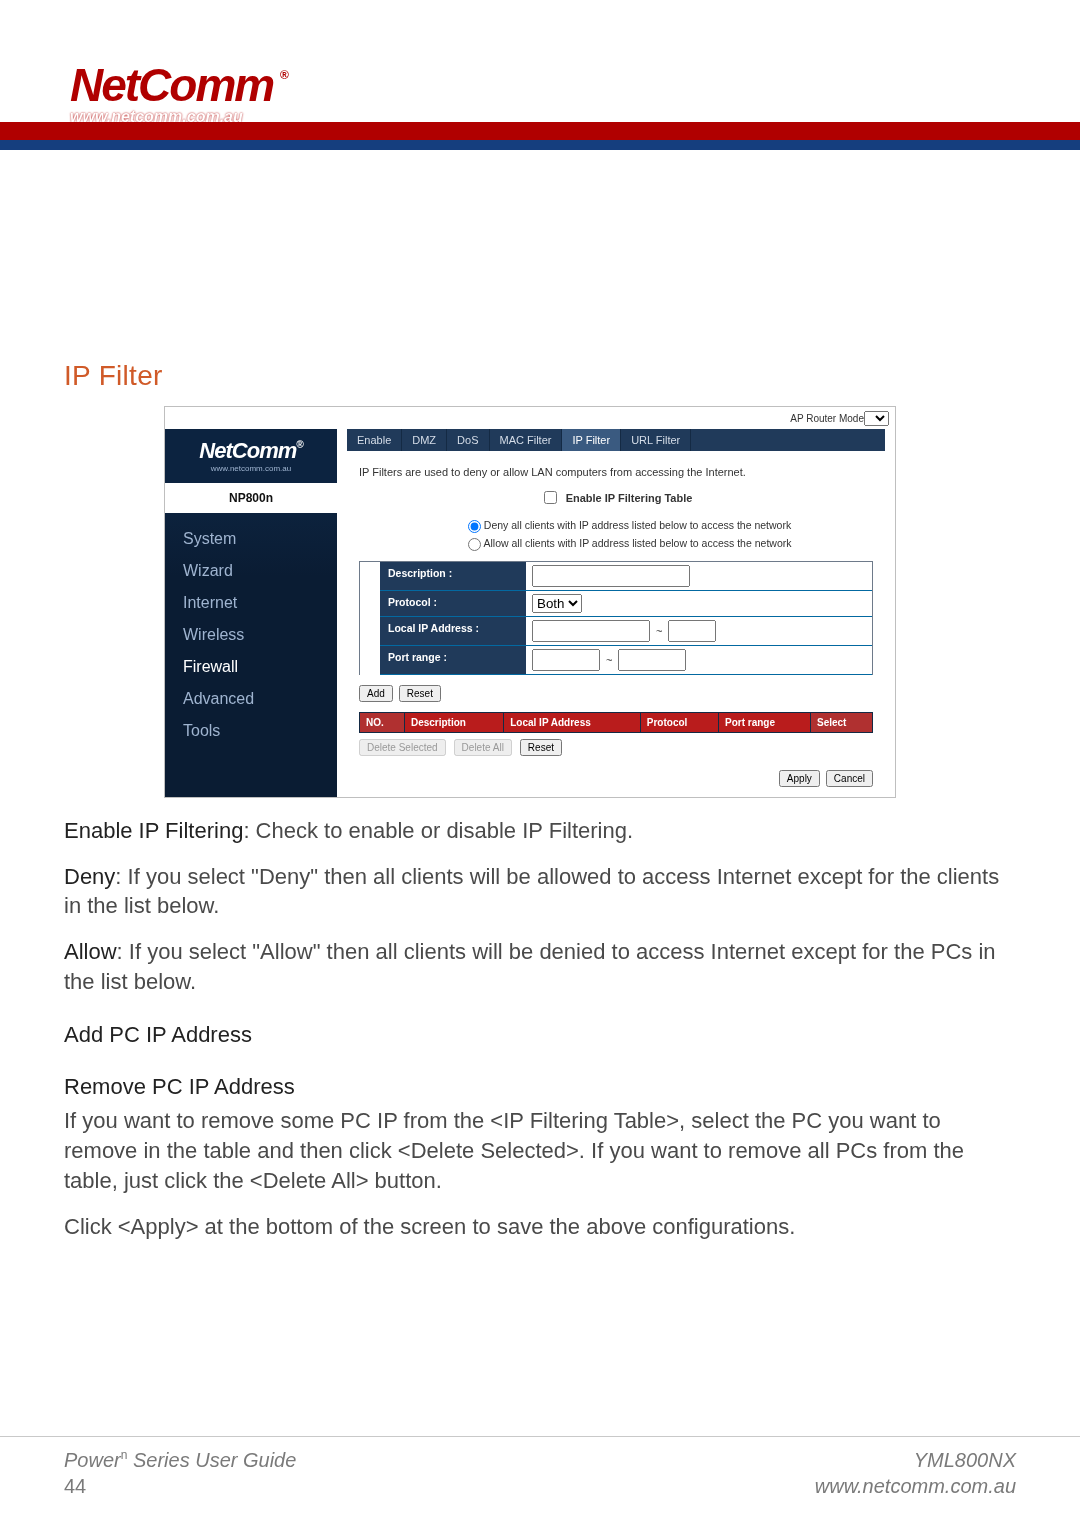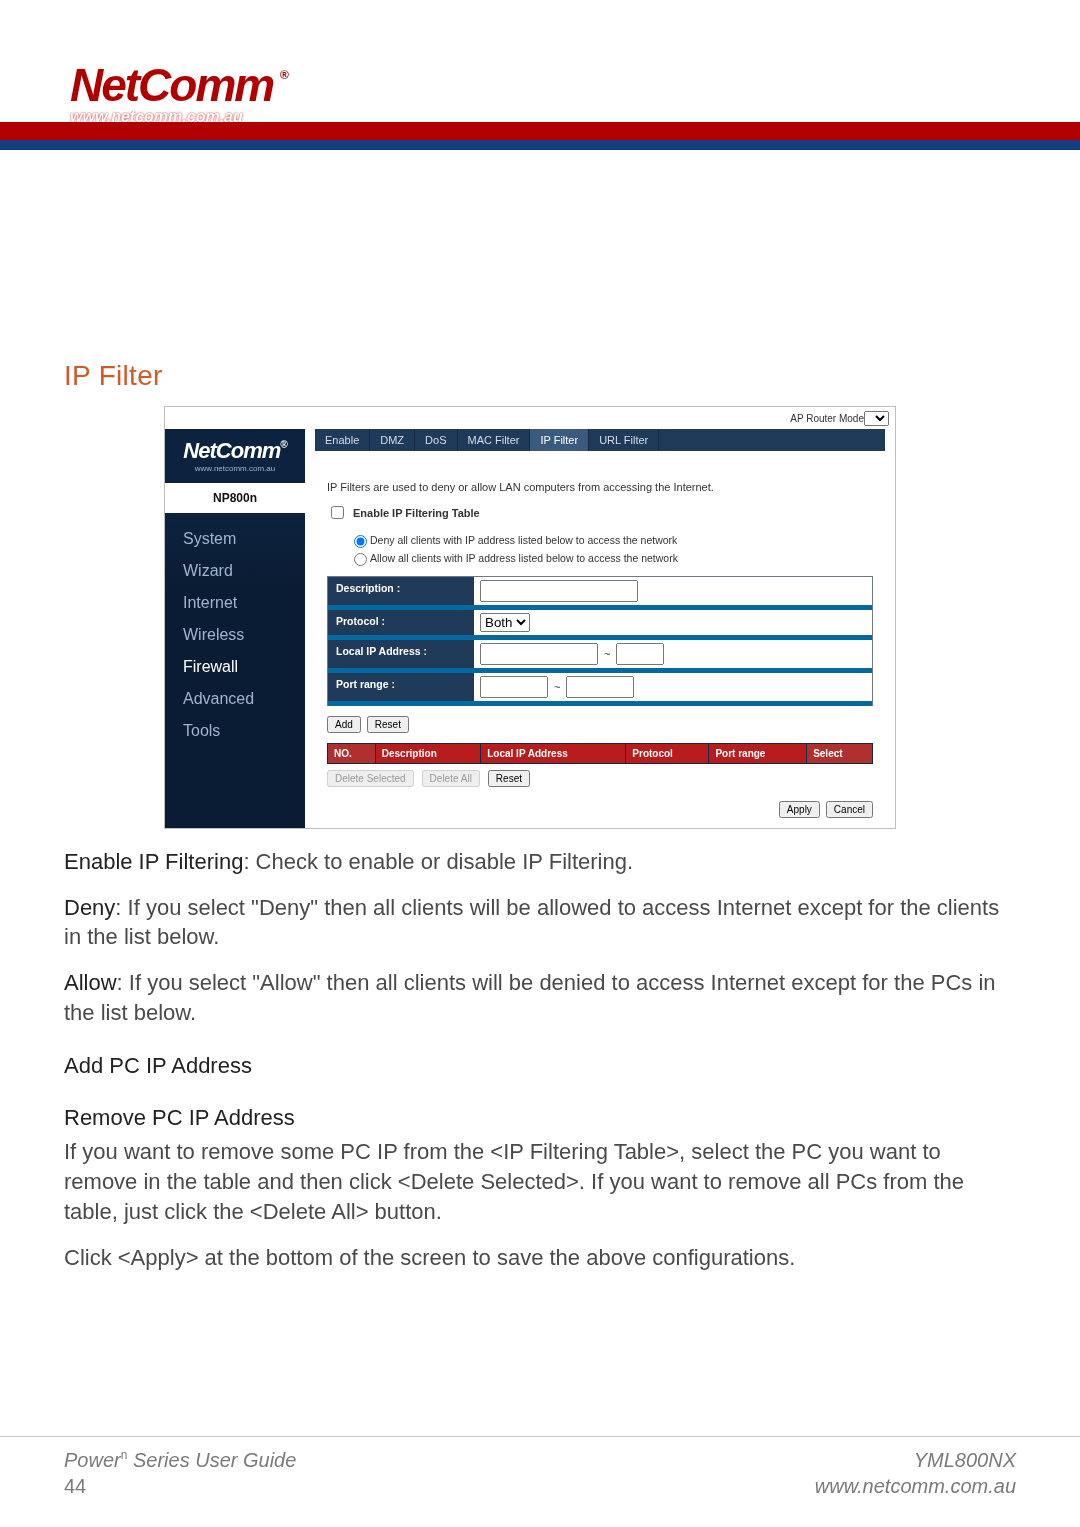--- a/index.html
+++ b/index.html
@@ -99,21 +99,21 @@
     font-size: 10px;
     color: #333;
   }
   .router-shot .topstrip select.mode {
     font-size: 10px;
   }
   .router-shot .body {
     display: flex;
   }
   .router-shot .side {
-    width: 140px;
+    width: 172px;
     background: linear-gradient(#0f2a4a, #0a1c33 40%, #0a1c33);
     color: #cfd8e5;
   }
   .router-shot .side .side-logo {
     height: 54px;
     display: flex;
     flex-direction: column;
     align-items: center;
     justify-content: center;
     background: #0c2340;
@@ -164,42 +164,44 @@
     color: #d5dde8;
     font-size: 11px;
     border-right: 1px solid #142a44;
     cursor: pointer;
     white-space: nowrap;
   }
   .router-shot .tabs .tab.active {
     background: #3a5a80;
     color: #fff;
   }
-  .router-shot .mainpad { padding: 30px 12px 0 12px; }
+  .router-shot .mainpad { padding: 15px 12px 0 12px; }
   .router-shot .desc {
     font-size: 11px;
     color: #333;
     margin-bottom: 10px;
   }
   .router-shot .row {
     display: flex;
     align-items: center;
     margin: 4px 0;
+    justify-content: center;
   }
   .router-shot .enable-row label { font-weight: bold; margin-left: 6px; }
   .router-shot .radio-group { margin: 10px 0 10px 22px; }
   .router-shot .radio-group .row { margin: 2px 0; font-size: 10.5px; }
   .router-shot .form {
     border: 1px solid #6e7a8a;
     border-bottom: none;
     margin-top: 6px;
   }
   .router-shot .form .frow {
     display: flex;
-    border-bottom: 5px solid #0369a1;
+    border-bottom: 1px solid #0369a1;
+    margin-left: 20px;
   }
   .router-shot .form .flabel {
     width: 130px;
     background: #203a5a;
     color: #fff;
     font-weight: bold;
     font-size: 10.5px;
     padding: 5px 8px;
   }
   .router-shot .form .fval {

